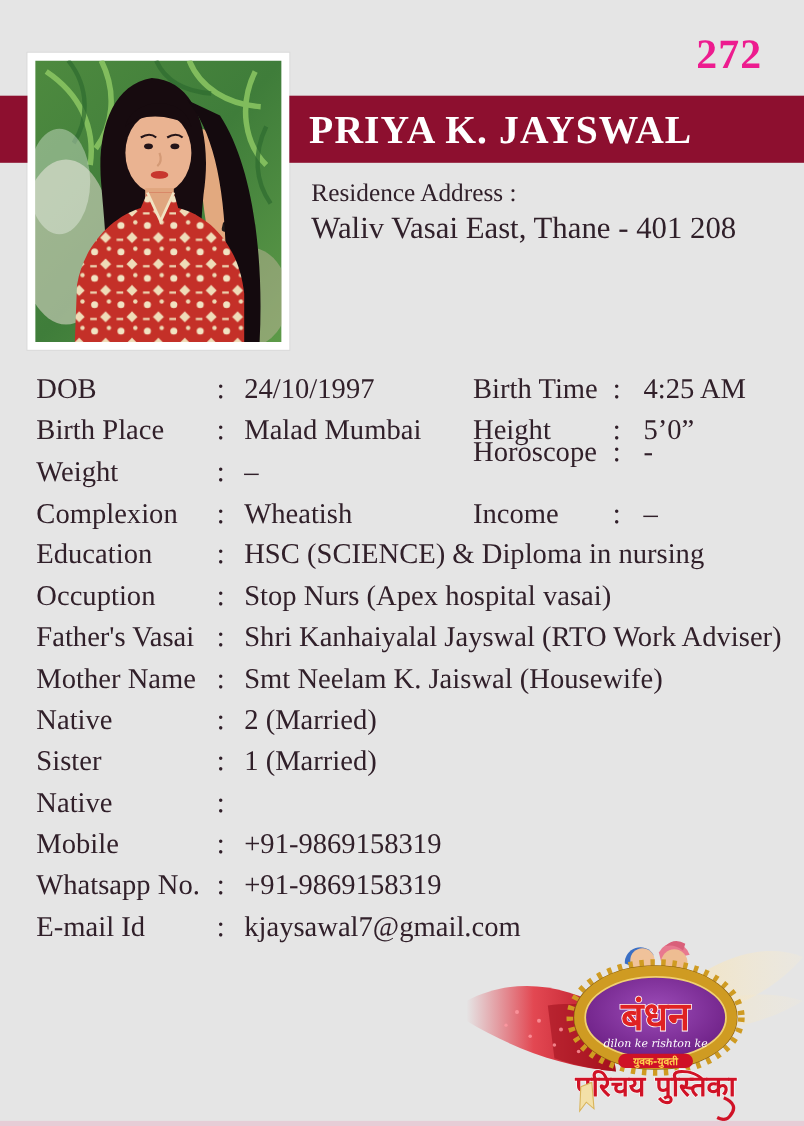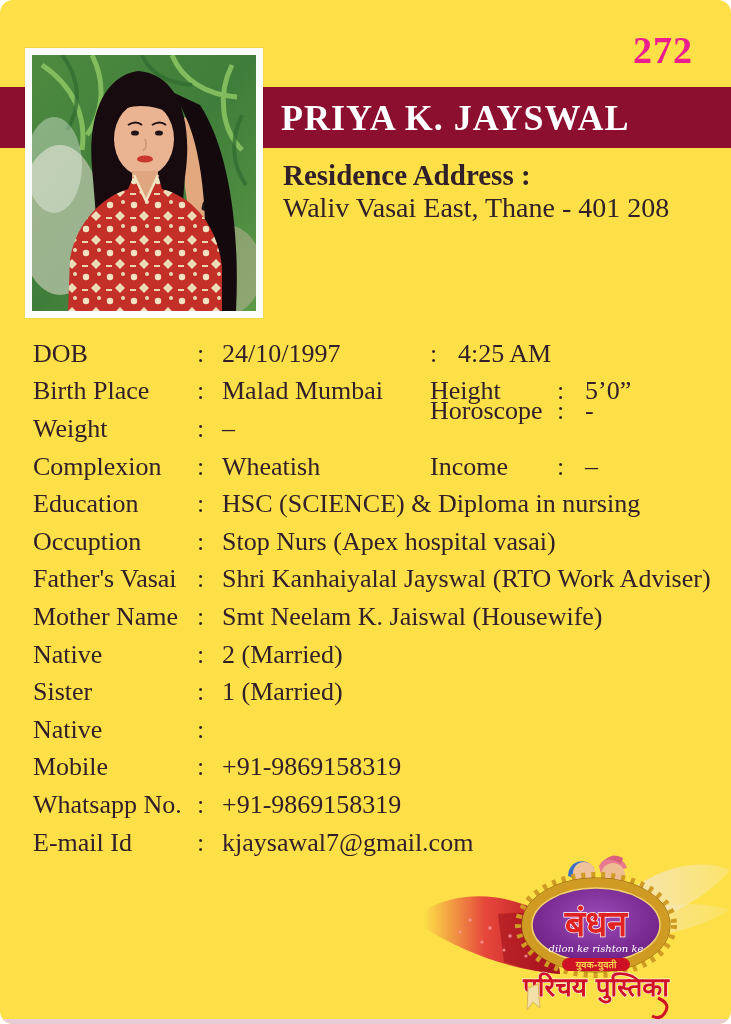--- a/index.html
+++ b/index.html
@@ -1,20 +1,20 @@
 <!DOCTYPE html>
 <html><head>
 <meta charset="utf-8">
 <style>
   * { margin:0; padding:0; box-sizing:border-box; }
   html,body { width:731px; height:1024px; }
   body { font-family:"Liberation Serif", serif; }
   .page {
     position:relative; width:731px; height:1024px;
-    background:#fde047; overflow:hidden;border-radius:13px;
+    background:#e5e5e5; overflow:hidden;
   }
   .page-number {
     position:absolute; top:28px; right:38px;
     font-size:38px; font-weight:bold; color:#ed1c8f;
     letter-spacing:1px;
   }
   .name-banner {
     position:absolute; left:0; top:87px; width:731px; height:61px;
     background:#8d0f2f; display:flex; align-items:center;
     padding-left:281px;
@@ -26,21 +26,21 @@
   .photo-frame {
     position:absolute; left:25px; top:48px; width:238px; height:270px;
     background:#ffffff; padding:7px; z-index:3;
     box-shadow:0 0 0 1px rgba(0,0,0,0.04);
   }
   .photo-frame svg { display:block; }
   .address-block {
     position:absolute; left:283px; top:160px; width:440px;
     color:#30202a;
   }
-  .address-label { font-size:29px; font-weight:bold; line-height:31px; }
+  .address-label { font-size:23px; font-weight:normal; line-height:31px; }
   .address-value { font-size:28px; line-height:33px; }
   .details {
     position:absolute; left:33px; top:335px; width:696px;
     color:#31202a; font-size:26px;
   }
   .row { display:flex; align-items:center; height:37.6px; white-space:nowrap; }
   .row .lbl { width:164px; flex:none; }
   .row .col { width:25px; flex:none; }
   .row .val { flex:none; }
   .right-row {
@@ -189,20 +189,21 @@
         <span class="col">:</span>
         <span class="val">+91-9869158319</span>
     </div>
     <div class="row">
       <span class="lbl">E-mail Id</span>
         <span class="col">:</span>
         <span class="val">kjaysawal7@gmail.com</span>
     </div>
 
     <div class="right-row" style="top:0px;">
+      <span class="lbl">Birth Time</span>
         <span class="col">:</span>
         <span class="val">4:25 AM</span>
     </div>
     <div class="right-row" style="top:37.6px;">
       <span class="lbl">Height</span>
         <span class="col">:</span>
         <span class="val">5’0”</span>
     </div>
     <div class="right-row" style="top:57px;">
       <span class="lbl">Horoscope</span>

